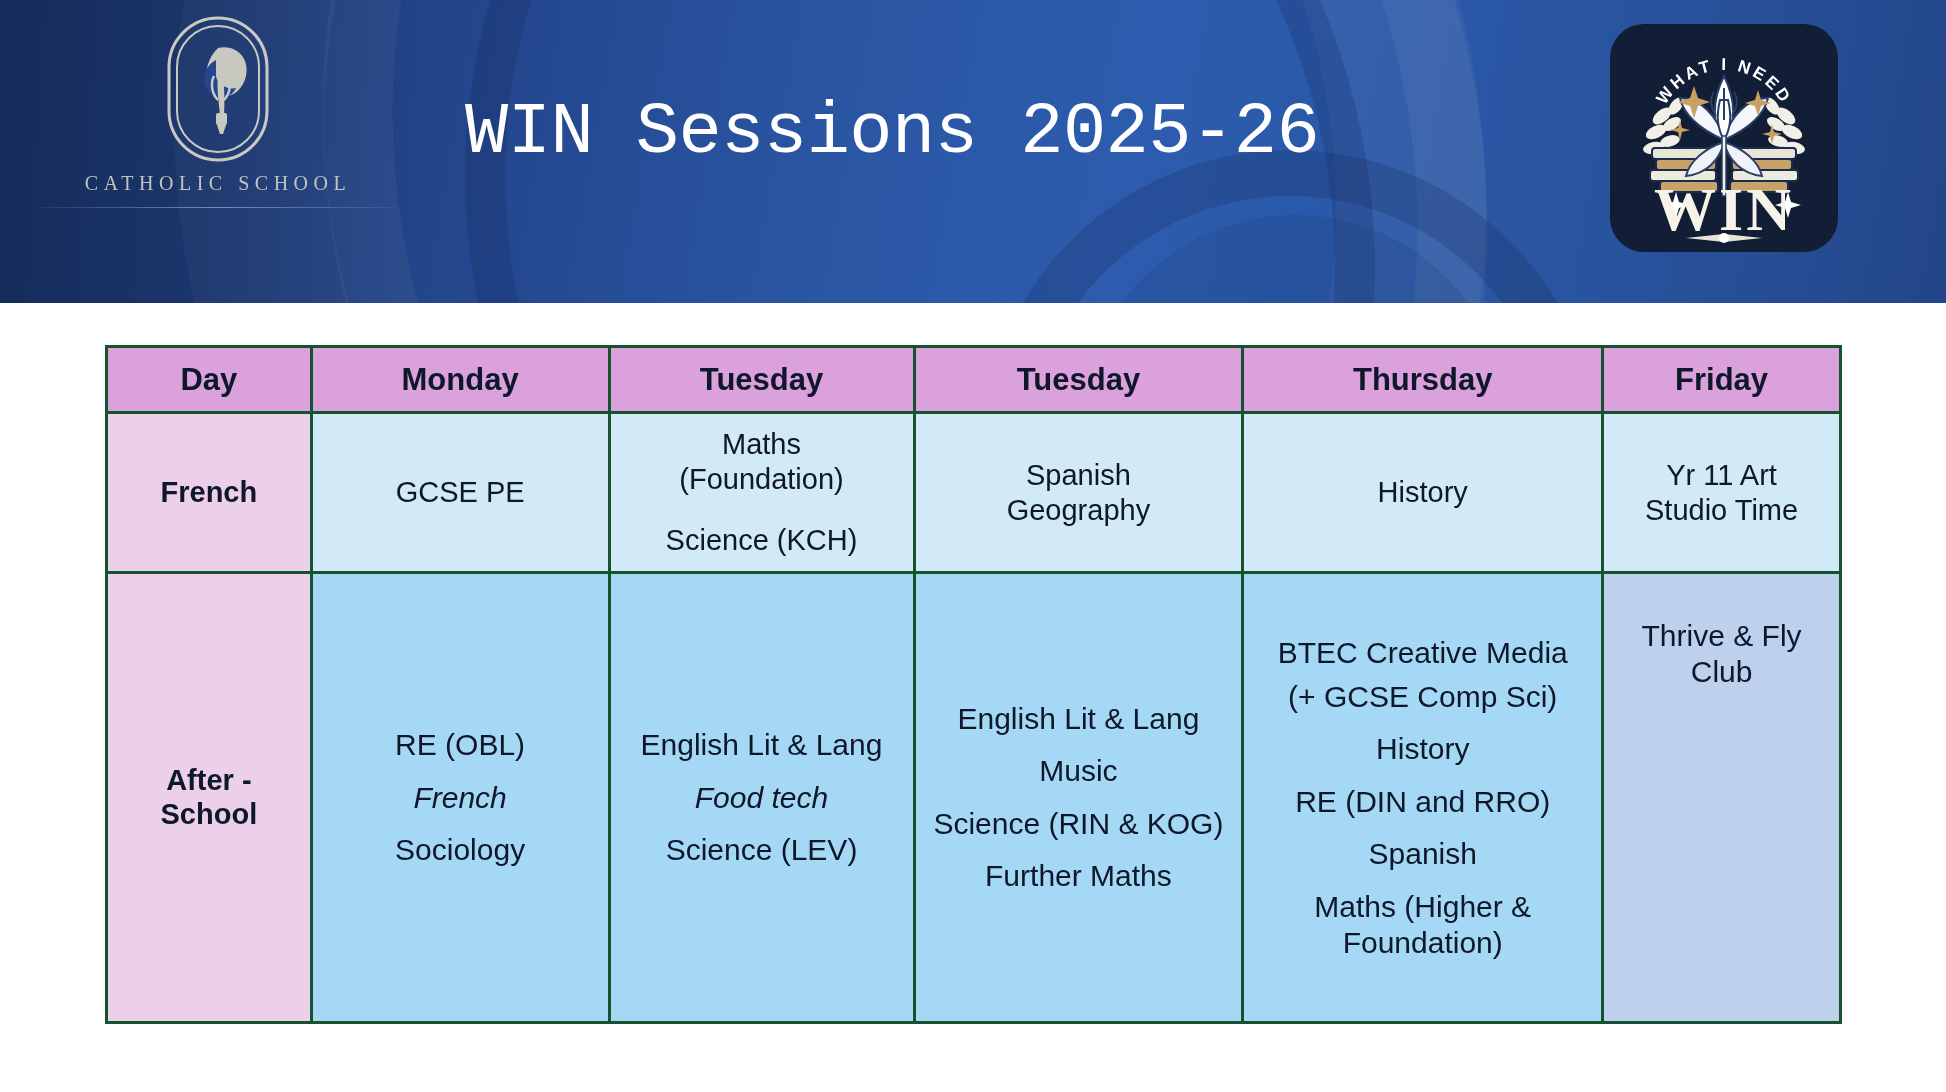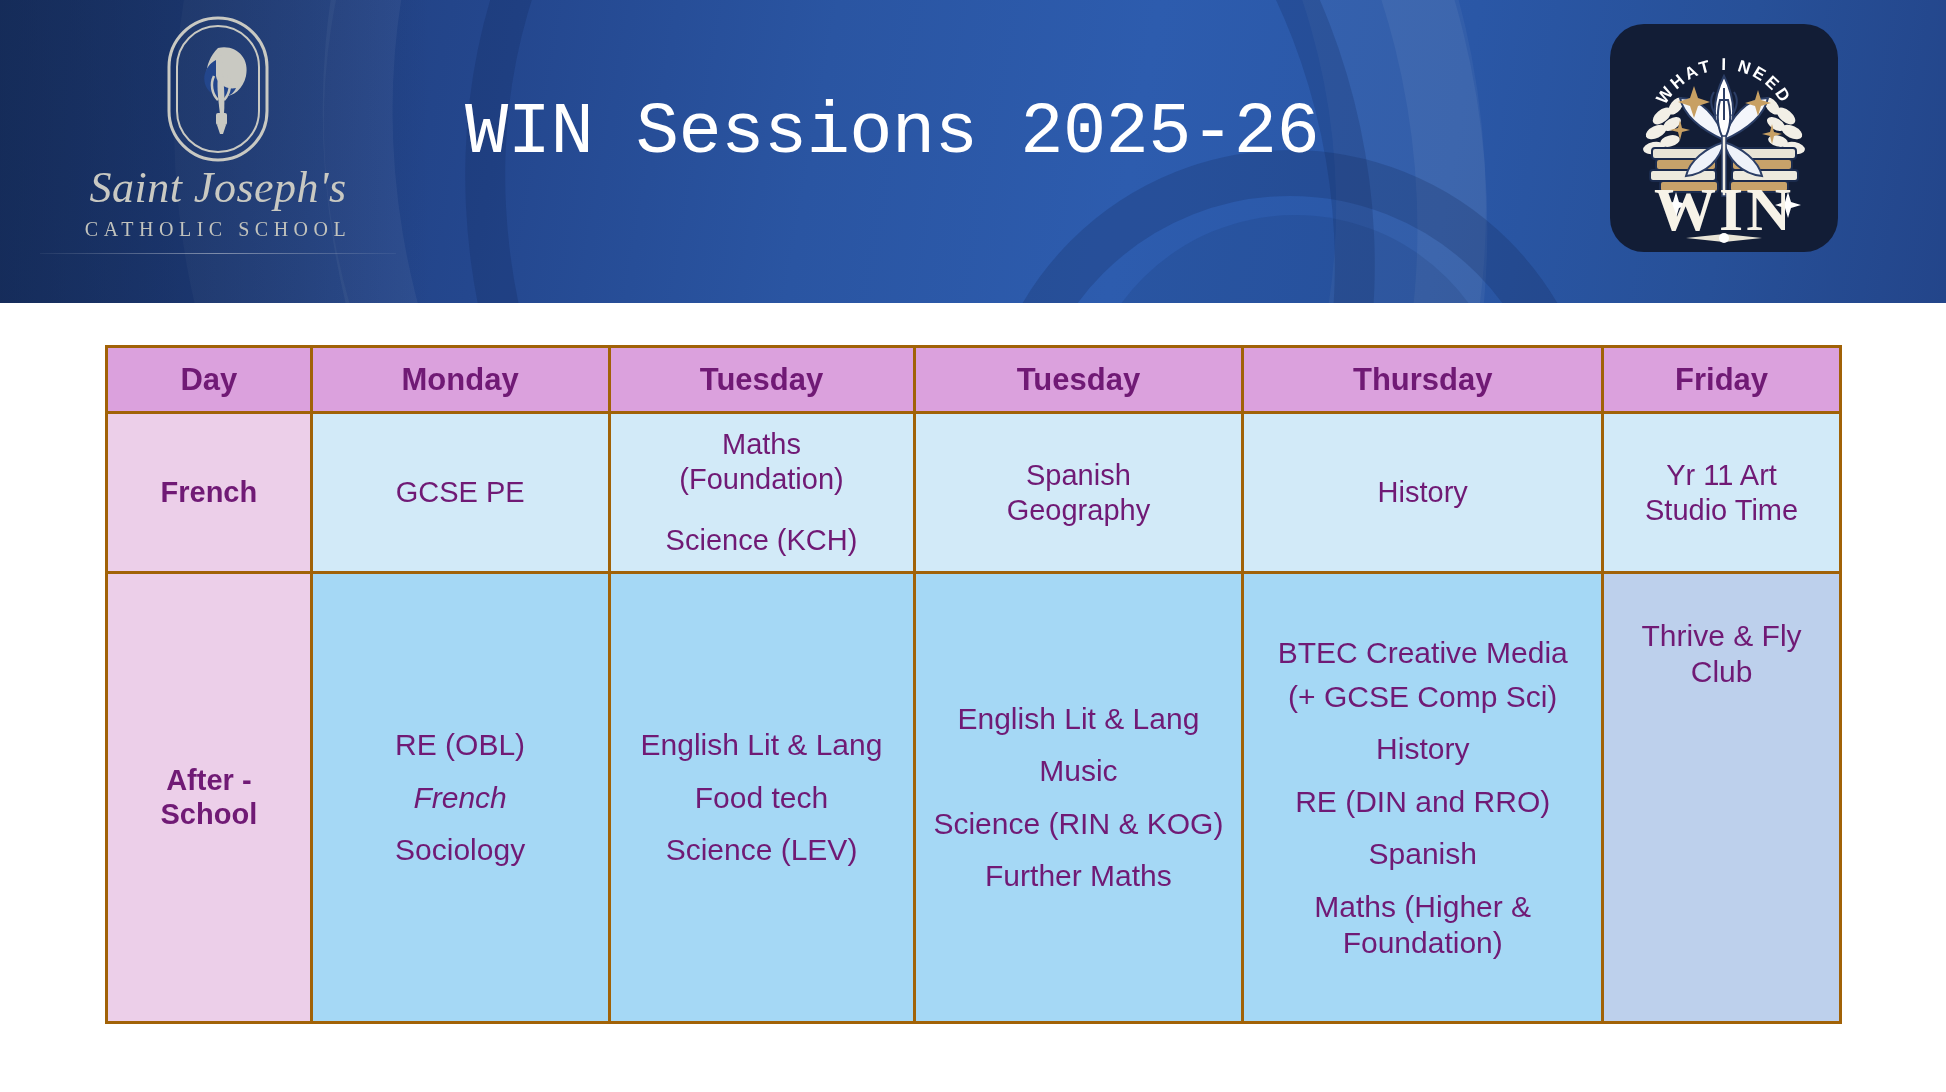--- a/index.html
+++ b/index.html
@@ -122,24 +122,24 @@
     position: absolute;
     left: 105px; top: 345px;
     width: 1737px;
   }
   table.sched {
     border-collapse: collapse;
     width: 1737px;
     table-layout: fixed;
   }
   table.sched td, table.sched th {
-    border: 3px solid #a16207;
+    border: 3px solid #14532d;
     text-align: center;
     vertical-align: middle;
-    color: #701a75;
+    color: #0f172a;
     padding: 6px 8px;
   }
   col.c-day    { width: 198px; }
   col.c-mon    { width: 288px; }
   col.c-tue    { width: 295px; }
   col.c-wed    { width: 318px; }
   col.c-thu    { width: 348px; }
   col.c-fri    { width: 230px; }
 
   thead th {
@@ -193,21 +193,20 @@
       <rect x="13" y="12" width="82" height="126" rx="41" ry="41" fill="none" stroke="#c9c9c2" stroke-width="2"></rect>
       <path d="M54 34 C72 30 86 44 82 62 C78 80 62 86 52 80 C40 73 38 50 54 34 Z" fill="#c9c9c2"></path>
       <path d="M52 46 C40 52 36 68 46 78 C54 86 68 84 72 74 C63 76 53 70 52 62 Z" fill="#23468c"></path>
       <path d="M55 50 L57 36 L59 50 Z" fill="#c9c9c2"></path>
       <path d="M55 56 C52 68 54 84 56 100 L60 100 C61 84 60 66 58 56 Z" fill="#c9c9c2"></path>
       <path d="M50 62 C46 70 48 80 54 86" fill="none" stroke="#c9c9c2" stroke-width="2.5"></path>
       <path d="M64 60 C68 68 66 80 60 86" fill="none" stroke="#c9c9c2" stroke-width="2.5"></path>
       <rect x="52" y="99" width="11" height="12" rx="2" fill="#c9c9c2"></rect>
       <path d="M53 111 L62 111 L59 120 L56 120 Z" fill="#c9c9c2"></path>
     </svg>
-    <div class="school-name">Saint Joseph's</div>
     <div class="school-sub">CATHOLIC SCHOOL</div>
     <div class="school-rule"></div>
   </div>
 
   <div class="banner-title">WIN Sessions 2025-26</div>
 
   <div class="win-badge">
     <svg viewBox="0 0 228 228">
       <defs>
         <path id="arcpath" d="M 48 112 A 66 66 0 0 1 180 112"></path>
@@ -328,21 +327,21 @@
       </tr>
       <tr class="after">
         <td class="rowlabel">After - School</td>
         <td class="cell">
             <span class="line">RE (OBL)</span>
             <span class="line" style="margin-top: 0.55em; font-style: italic;">French</span>
             <span class="line" style="margin-top: 0.55em;">Sociology</span>
           </td>
         <td class="cell">
             <span class="line">English Lit &amp; Lang</span>
-            <span class="line" style="margin-top: 0.55em;">Food tech</span>
+            <span class="line" style="margin-top: 0.55em; font-style: italic;">Food tech</span>
             <span class="line" style="margin-top: 0.55em;">Science (LEV)</span>
           </td>
         <td class="cell">
             <span class="line">English Lit &amp; Lang</span>
             <span class="line" style="margin-top: 0.55em;">Music</span>
             <span class="line" style="margin-top: 0.55em;">Science (RIN &amp; KOG)</span>
             <span class="line" style="margin-top: 0.55em;">Further Maths</span>
           </td>
         <td class="cell">
             <span class="line">BTEC Creative Media</span>

